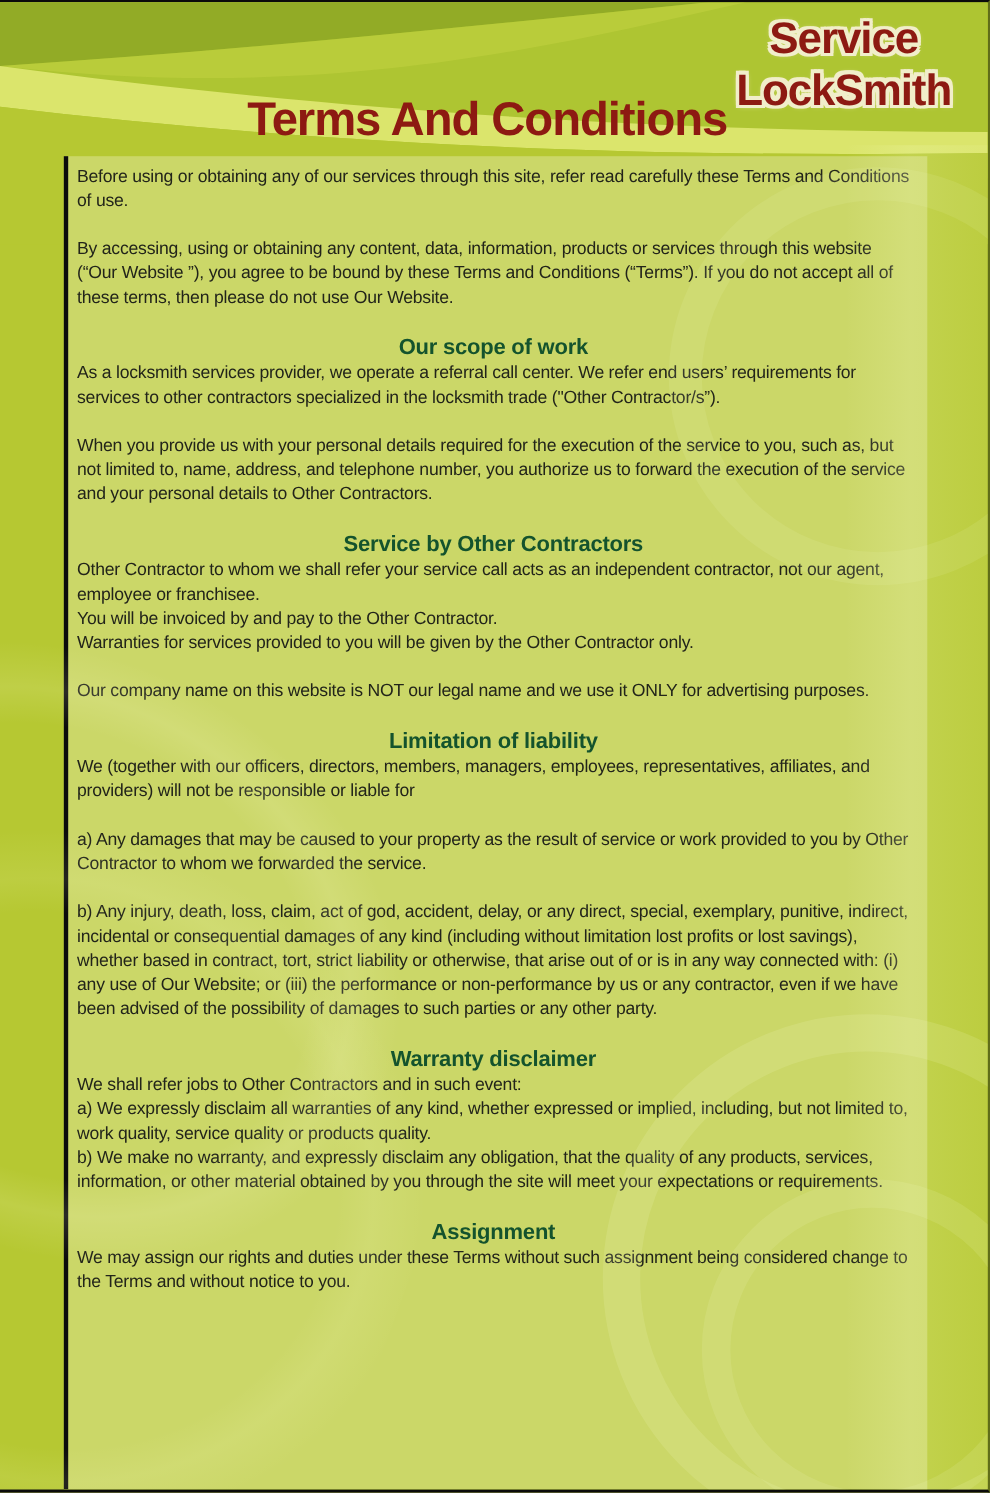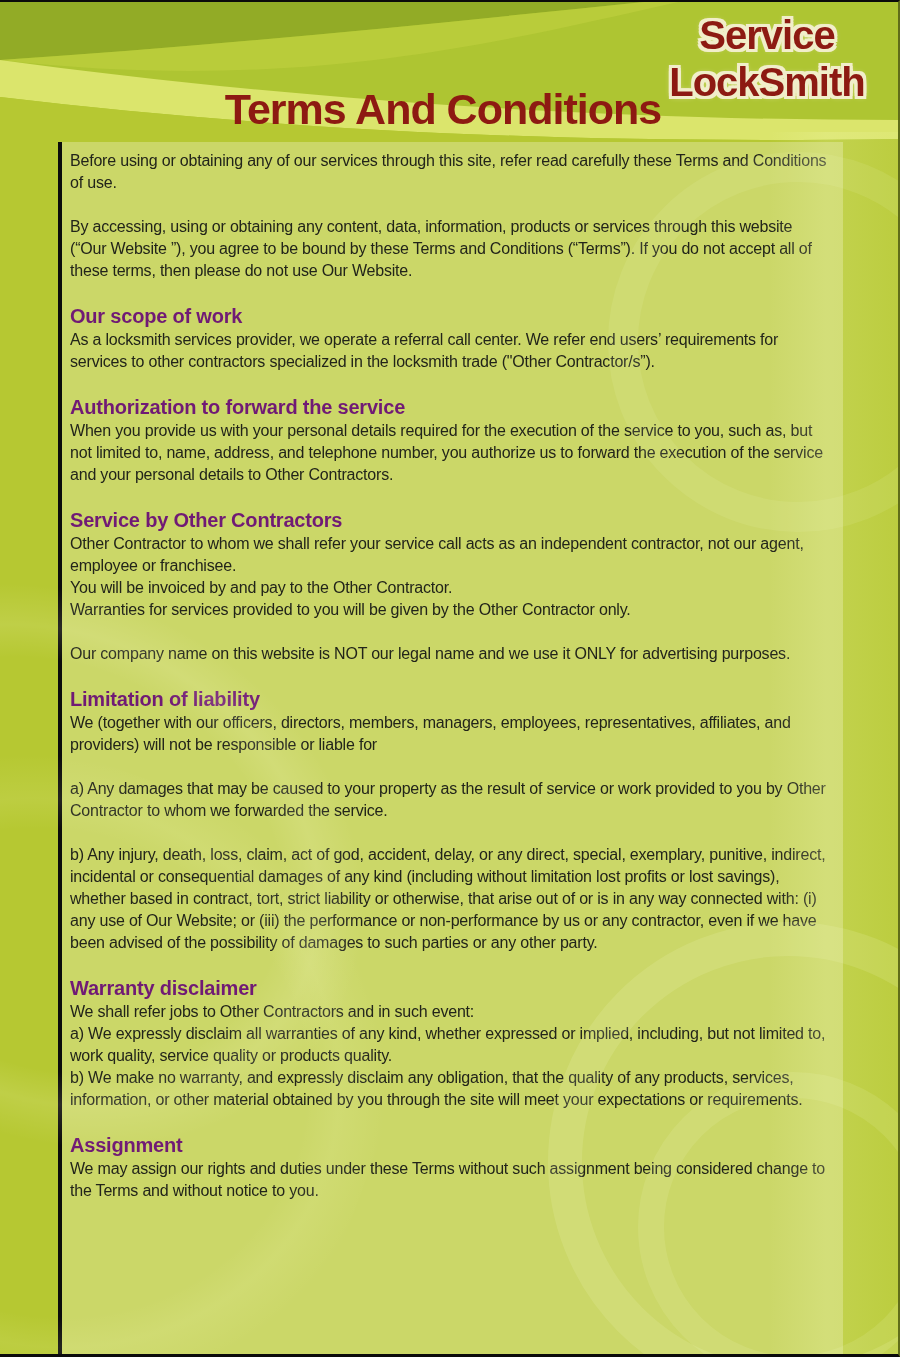--- a/index.html
+++ b/index.html
@@ -77,21 +77,21 @@
     padding:8px 16px 0 8px;
     overflow:hidden;
   }
   .content{color:var(--text-dark);}
   .paragraph{
     font-size:16px;line-height:22px;letter-spacing:-0.2px;
     white-space:pre-line;margin:0 0 22px 0;
   }
   .section-heading{
     font-size:20px;line-height:24px;font-weight:700;letter-spacing:-0.2px;
-    margin:0 0 1px 0;color:#701a75;
+    margin:0 0 1px 0;color:#14532d;text-align:center;
   }
 </style>
 </head>
 <body>
 
 <div class="page">
 
   <svg class="top-waves" viewBox="0 0 900 220" preserveAspectRatio="none" aria-hidden="true">
     <rect x="0" y="0" width="900" height="160" fill="#aec532"></rect>
     <path d="M0,0 L645,0 C430,22 215,44 0,58 Z" fill="#92ab26"></path>
@@ -120,21 +120,20 @@
       <div>
           <p class="paragraph">Before using or obtaining any of our services through this site, refer read carefully these Terms and Conditions of use.</p>
           <p class="paragraph">By accessing, using or obtaining any content, data, information, products or services through this website (“Our Website ”), you agree to be bound by these Terms and Conditions (“Terms”). If you do not accept all of these terms, then please do not use Our Website.</p>
         </div>
       <div>
           <div class="section">
             <h2 class="section-heading">Our scope of work</h2>
             <p class="paragraph">As a locksmith services provider, we operate a referral call center. We refer end users’ requirements for services to other contractors specialized in the locksmith trade ("Other Contractor/s”).</p>
           </div>
           <div class="section">
-            <h2 class="section-heading">Authorization to forward the service</h2>
             <p class="paragraph">When you provide us with your personal details required for the execution of the service to you, such as, but not limited to, name, address, and telephone number, you authorize us to forward the execution of the service and your personal details to Other Contractors.</p>
           </div>
           <div class="section">
             <h2 class="section-heading">Service by Other Contractors</h2>
             <p class="paragraph">Other Contractor to whom we shall refer your service call acts as an independent contractor, not our agent, employee or franchisee.
 You will be invoiced by and pay to the Other Contractor.
 Warranties for services provided to you will be given by the Other Contractor only.</p>
             <p class="paragraph">Our company name on this website is NOT our legal name and we use it ONLY for advertising purposes.</p>
           </div>
           <div class="section">

